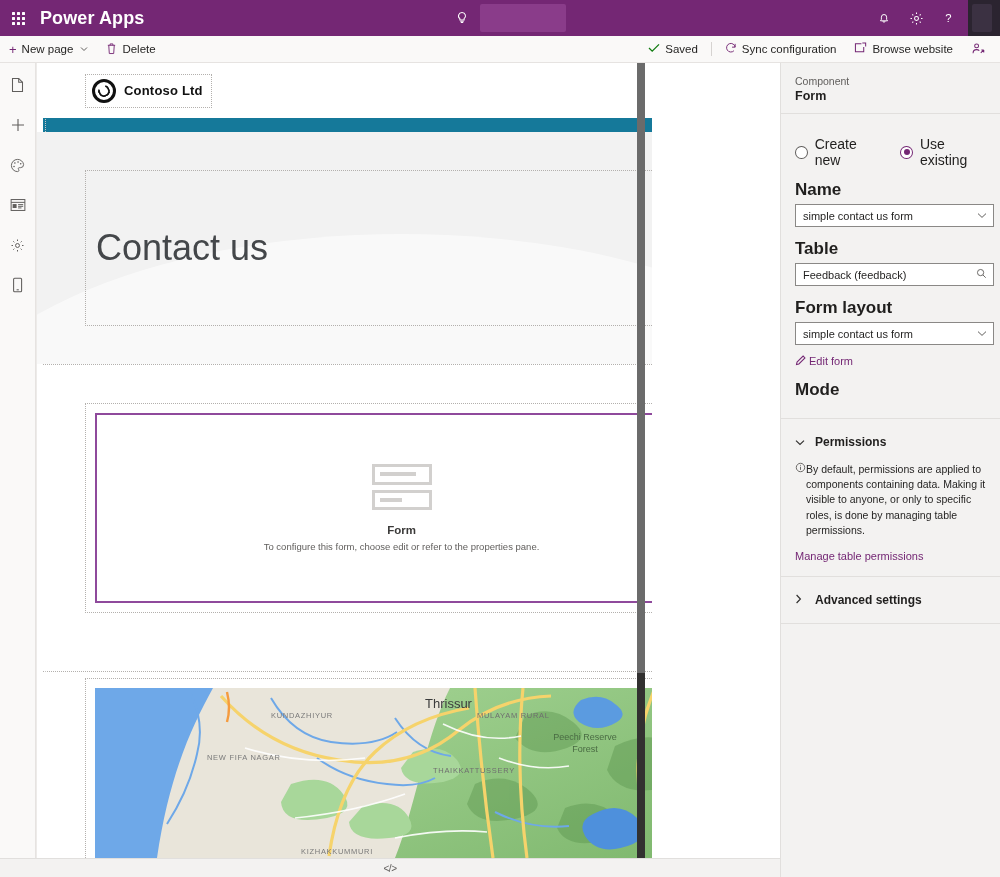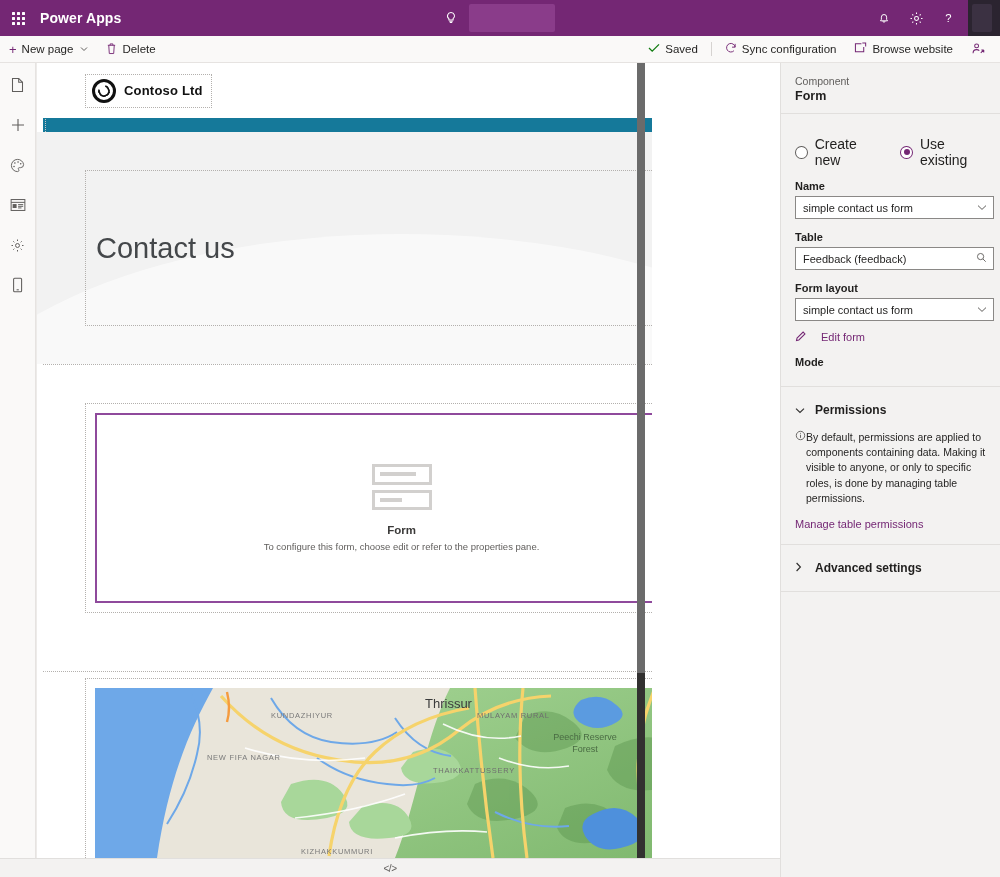--- a/index.html
+++ b/index.html
@@ -20,21 +20,21 @@
   }
   .waffle {
     width: 36px; height: 36px; display: flex; align-items: center; justify-content: center;
   }
   .waffle .grid {
     display: grid; grid-template-columns: repeat(3, 3px); grid-template-rows: repeat(3, 3px);
     gap: 2px;
   }
   .waffle .grid i { display: block; width: 3px; height: 3px; background: #ffffff; border-radius: 0.5px; }
   .brand-title {
-    color: #ffffff; font-size: 14px; font-weight: bold; margin-left: 4px; letter-spacing: .1px;
+    color: #ffffff; font-size: 18px; font-weight: bold; margin-left: 4px; letter-spacing: .1px;
   }
   .topbar-spacer { flex: 1; }
   .tb-icon {
     width: 32px; height: 36px; display: flex; align-items: center; justify-content: center;
     color: #ffffff;
   }
   .env-pill {
     width: 86px; height: 28px; border-radius: 2px;
     background: #8a3c8a; margin-left: 2px;
   }
@@ -134,21 +134,21 @@
   .hero-swoosh {
     position: absolute; left: -14%; bottom: -300px; width: 128%; height: 430px;
     background: #ffffff; border-radius: 50%; opacity: .55;
   }
   .hero-box {
     position: absolute; left: 48px; top: 38px; right: 48px; bottom: 38px;
     border: 1px dotted #b3b0ad;
     display: flex; align-items: center;
   }
   .hero-title {
-    font-size: 29px; color: #44474a; font-weight: normal; margin-left: 10px;
+    font-size: 36px; color: #44474a; font-weight: normal; margin-left: 10px;
     font-family: "Liberation Sans", sans-serif;
   }
 
   .sec-divider { height: 0; border-top: 1px dotted #b3b0ad; margin: 0 6px; }
 
   
   .form-section { position: relative; background: #ffffff; height: 306px; }
   .form-outline {
     position: absolute; left: 48px; top: 38px; right: 48px; height: 210px;
     border: 1px dotted #b3b0ad;
@@ -218,30 +218,30 @@
     width: 13px; height: 13px; border-radius: 50%; border: 1px solid #605e5c;
     background: #ffffff; position: relative; display: block;
   }
   .radio.on .dot { border: 1px solid #742774; }
   .radio.on .dot::after {
     content: ""; position: absolute; left: 2.5px; top: 2.5px; width: 6px; height: 6px;
     border-radius: 50%; background: #742774;
   }
   .radio span.lbl { font-size: 14px; color: #201f1e; }
 
-  .field-label { font-size: 11px; color: #201f1e; font-weight: bold; margin-top: 12px; margin-bottom: 4px; }
+  .field-label { font-size: 17px; color: #201f1e; font-weight: bold; margin-top: 12px; margin-bottom: 4px; }
   .input-box {
     height: 23px; background: #ffffff; border: 1px solid #8a8886;
     display: flex; align-items: center; padding: 0 6px 0 7px;
     font-size: 11px; color: #201f1e;
   }
   .input-box .val { flex: 1; overflow: hidden; white-space: nowrap; }
   .input-box .ico { color: #605e5c; font-size: 10px; margin-left: 4px; }
 
-  .link-row { display: flex; align-items: center; gap: 14px; margin-top: 9px; }
+  .link-row { display: flex; align-items: center; gap: 2px; margin-top: 9px; }
   .link-row .pen { color: #742774; font-size: 11px; }
   .link-row a { color: #742774; font-size: 11px; text-decoration: none; }
 
   .perm-note {
     display: flex; gap: 0; margin-top: 10px;
     font-size: 10.5px; color: #201f1e; line-height: 1.45;
   }
   .perm-note .info { color: #605e5c; font-size: 11px; flex: 0 0 auto; line-height: 1.3; }
   .perm-link { display: block; margin-top: 12px; color: #742774; font-size: 11px; text-decoration: none; }
 

